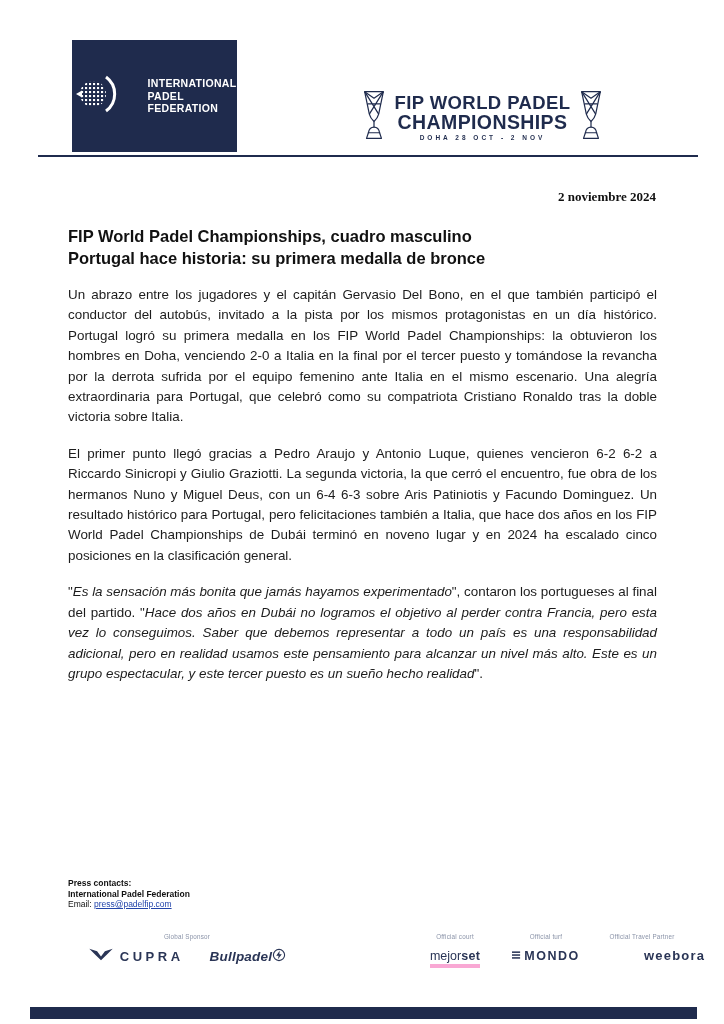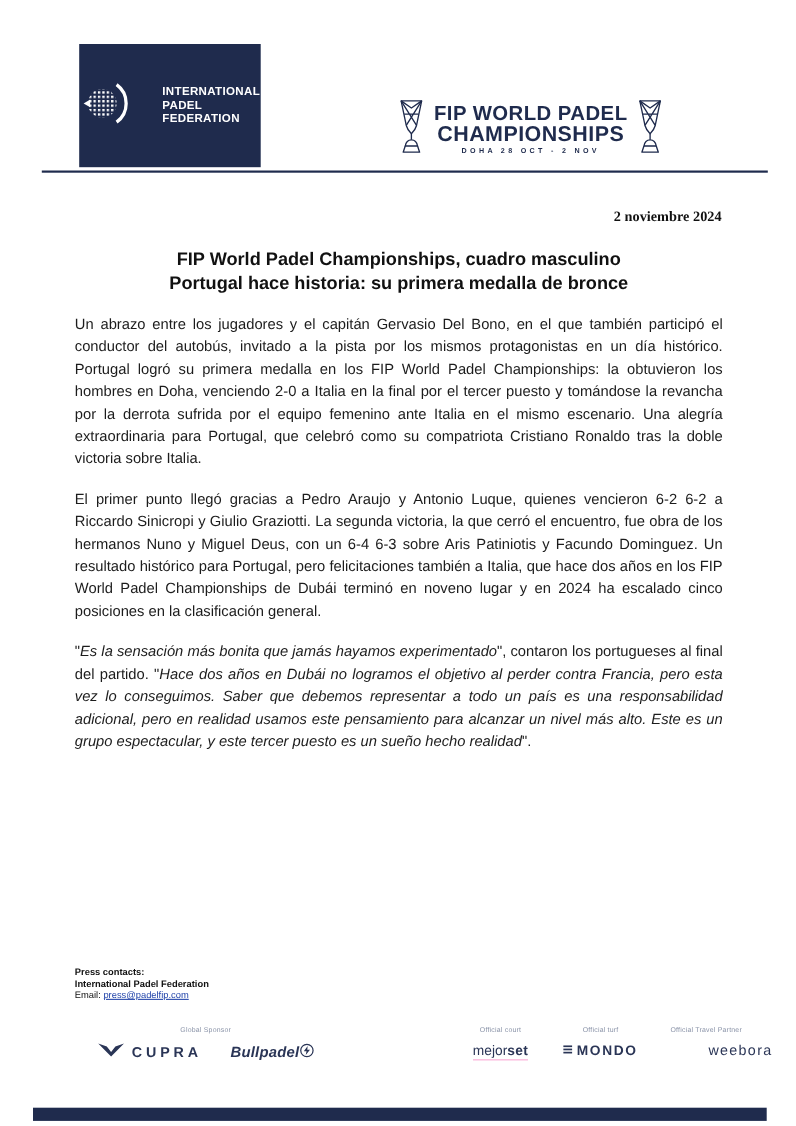--- a/index.html
+++ b/index.html
@@ -25,21 +25,21 @@
   .event-edition { font-weight:bold; font-style:italic; font-size:16px; letter-spacing:3px; line-height:1.25; }
   .event-dates { font-weight:bold; font-size:6.5px; letter-spacing:3px; margin-top:2px; }
   .header-rule { position:absolute; left:38px; top:155px; width:660px; height:2px; background:#1f2b4d; }
 
   
   .date-line {
     position:absolute; right:68px; top:189px;
     font-family:"Liberation Serif", serif; font-weight:bold; font-size:13px; color:#111;
   }
   .headline {
-    position:absolute; left:68px; top:225px; width:589px; text-align:center;
+    position:absolute; left:68px; top:225px; width:589px; text-align:left;
     font-weight:bold; font-size:16.5px; line-height:22px; color:#111;
   }
 
   
   .body-text { position:absolute; left:68px; top:285px; width:589px;
     font-size:13.4px; line-height:20.4px; text-align:justify; color:#1c1c1c; }
   .body-text p { margin:0 0 16px 0; }
   .body-text .b { font-weight:normal; }
   .body-text .i { font-style:italic; }
 
@@ -53,25 +53,25 @@
   .sp-label { font-size:6.3px; color:#8a93a8; text-align:center; letter-spacing:.2px; }
   .sp-group-global { position:absolute; left:62px; width:250px; text-align:center; }
   .sp-global-row { display:flex; align-items:center; justify-content:center; gap:26px; margin-top:7px; }
   .cupra { display:flex; align-items:center; gap:6px; font-weight:bold; font-size:13px; letter-spacing:3.5px; }
   .bullpadel { display:flex; align-items:center; gap:0; font-weight:bold; font-style:italic; font-size:13.5px; letter-spacing:.2px; }
   .sp-col { position:absolute; text-align:center; }
   .sp-col .logo { margin-top:6px; font-weight:bold; }
   .col-court { left:412px; width:86px; }
   .col-turf  { left:504px; width:84px; }
   .col-travel{ left:596px; width:92px; }
-  .mejorset { display:inline-block; border-bottom:1px solid #f9a8d4; padding-bottom:1px; font-size:12.5px; }
+  .mejorset { display:inline-block; border-bottom:4px solid #f9a8d4; padding-bottom:1px; font-size:12.5px; }
   .mejorset .mejor { font-weight:normal; }
   .mejorset .set { font-weight:800; letter-spacing:.3px; }
   .mondo { display:inline-flex; align-items:center; gap:3px; font-size:12.5px; letter-spacing:1.5px; }
-  .weebora { font-size:13px; letter-spacing:1.2px; font-weight:400;margin-left:48px; }
+  .weebora { font-size:13px; letter-spacing:1.2px; font-weight:700;margin-left:48px; }
 
   
   .footer-bar { position:absolute; left:30px; top:1007px; width:667px; height:12px; background:#1f2b4d; }
 </style>
 </head>
 <body>
 
 <div class="page">
 
   <div class="ipf-box">

